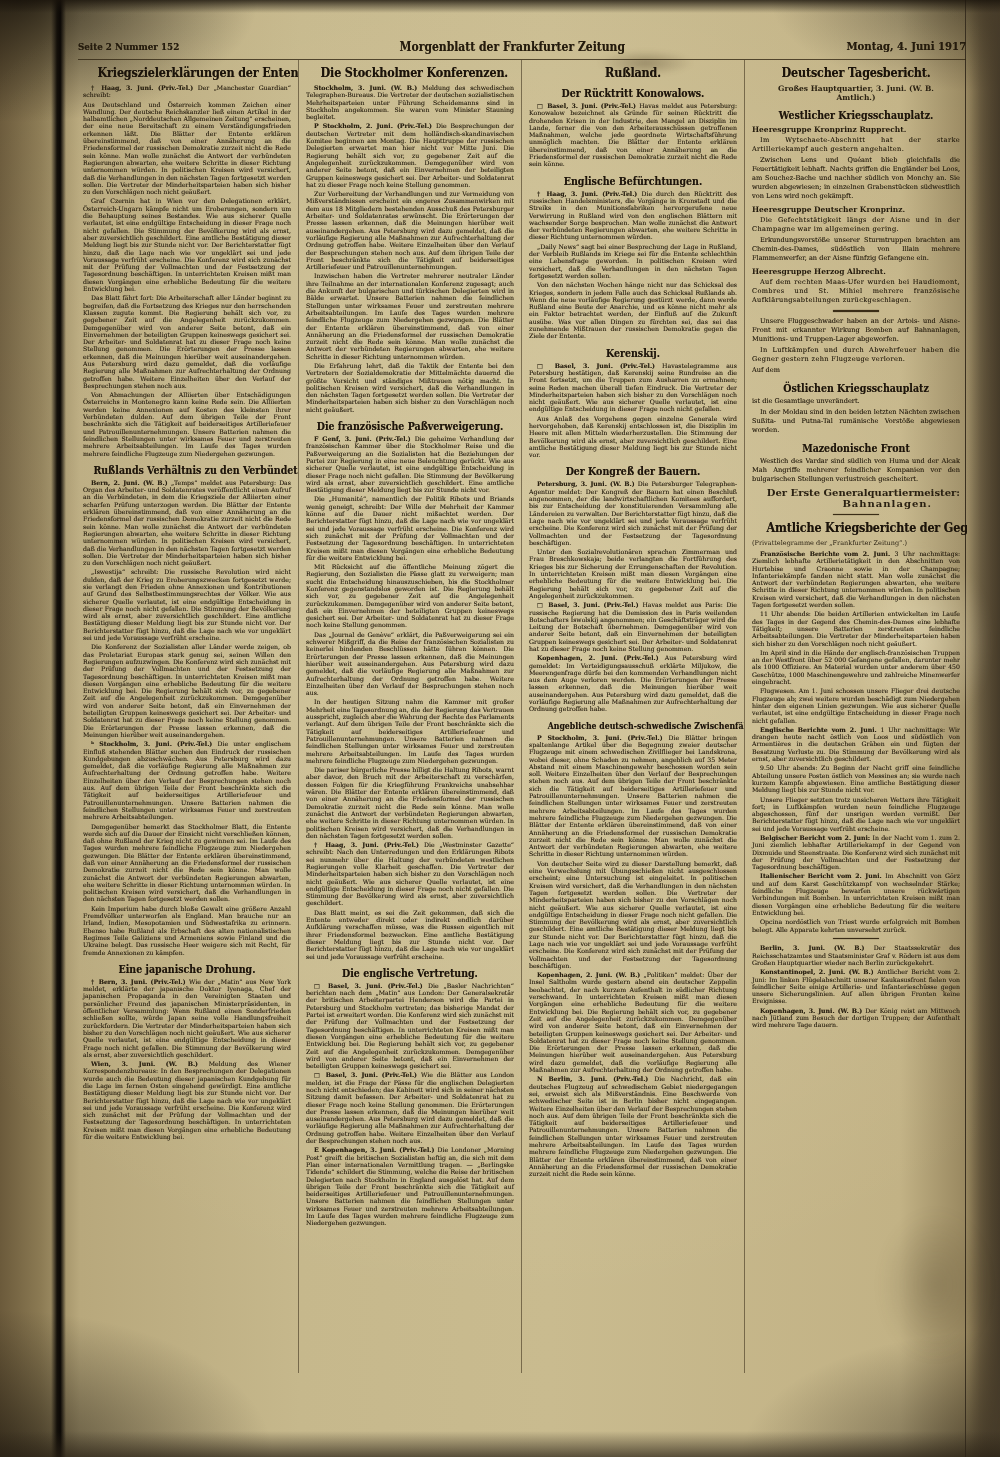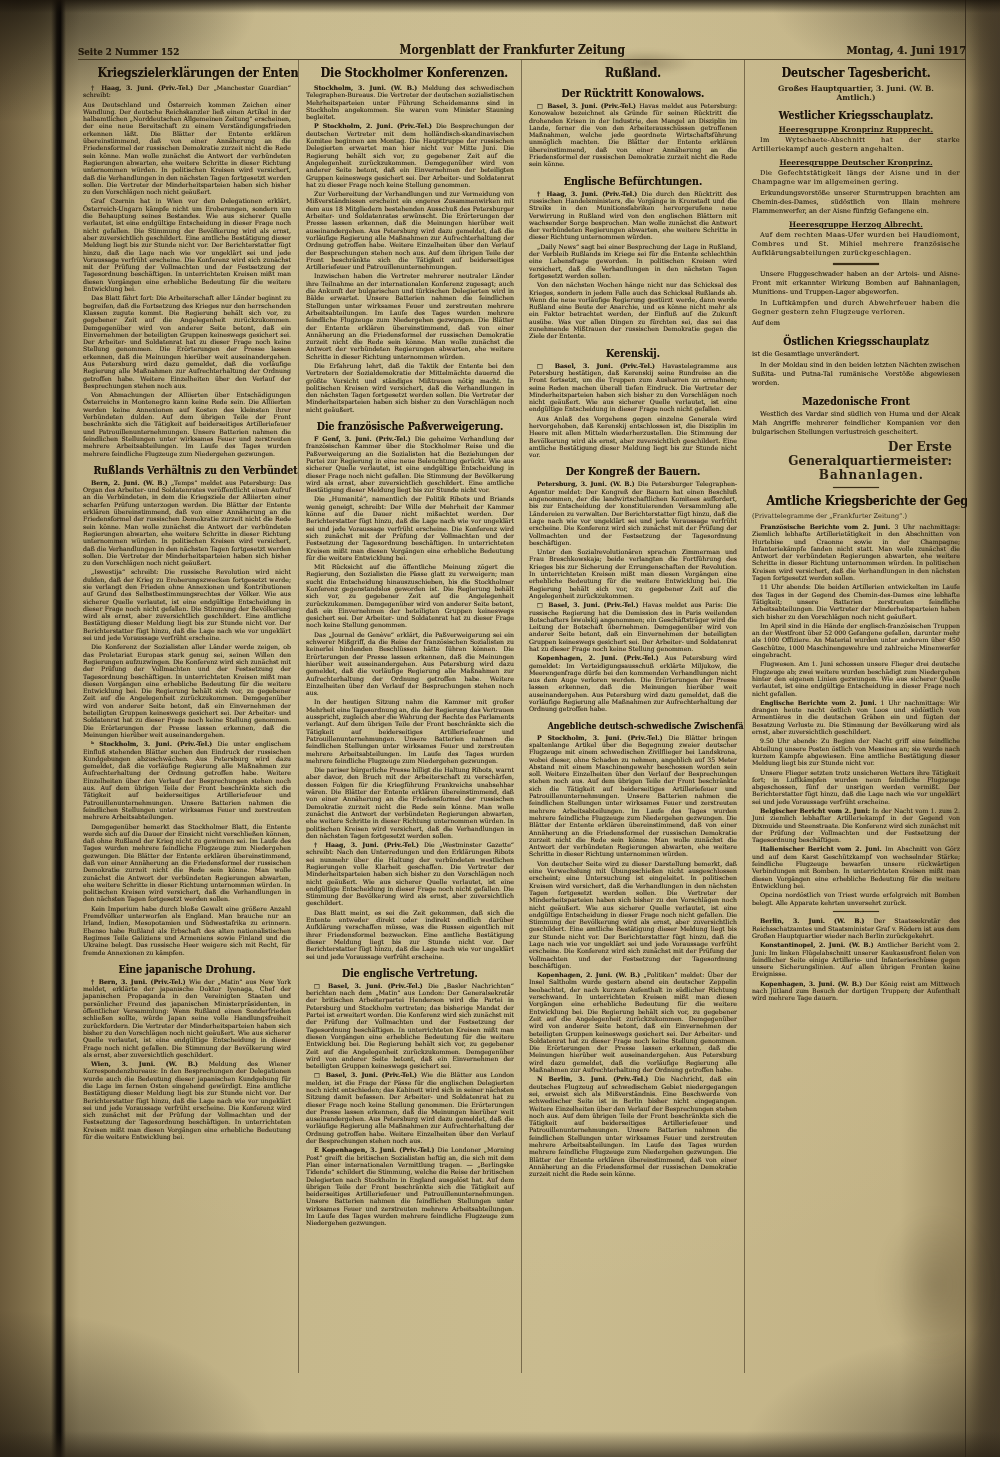--- a/index.html
+++ b/index.html
@@ -30,52 +30,52 @@
     background:linear-gradient(0deg,rgba(42,34,22,.7),rgba(42,34,22,0));}
   .stain-light{position:absolute;left:845px;top:548px;width:145px;height:185px;border-radius:50%;
     background:radial-gradient(closest-side,rgba(238,228,194,.55),rgba(238,228,194,0));filter:blur(6px);}
   .stain-dark{position:absolute;left:598px;top:50px;width:95px;height:26px;border-radius:50%;
     background:radial-gradient(closest-side,rgba(58,44,22,.32),rgba(58,44,22,0));filter:blur(2px);}
   .stain-dark2{position:absolute;left:880px;top:1210px;width:110px;height:150px;border-radius:50%;
     background:radial-gradient(closest-side,rgba(60,48,26,.25),rgba(60,48,26,0));filter:blur(6px);}
 
   header{
     position:absolute;left:78px;right:34px;top:36px;height:21px;
-    display:flex;justify-content:space-between;align-items:flex-end;
+    display:flex;justify-content:space-between;align-items:center;
     border-bottom:1px solid rgba(48,36,17,.78);padding-bottom:2px;
     color:#241b0d;
   }
   header .hl{font-weight:bold;text-shadow:0 0 .5px rgba(36,27,13,.6);}
   .page-info{font-size:9.5px;transform:scaleX(.92);transform-origin:left;}
   .masthead{font-size:12px;transform:scaleX(.9);}
   .issue-date{font-size:11px;transform:scaleX(.92);transform-origin:right;}
 
   main{
     position:absolute;left:76px;right:33px;top:60px;bottom:84px;
     display:flex;overflow:hidden;color:#2a2112;
   }
   .col{flex:1 1 0;padding:0 7px;overflow:hidden;}
   .col + .col{border-left:1px solid rgba(52,40,20,.55);}
 
   .h1{font-size:13px;font-weight:bold;text-align:center;margin:5px 0 4px;color:#1b130a;
       transform:scaleX(.86);letter-spacing:-.2px;text-shadow:0 0 .6px rgba(27,19,10,.55);white-space:nowrap;}
   .h2{font-size:10.5px;font-weight:bold;text-align:center;margin:7px 0 3px;color:#1e150b;
       transform:scaleX(.9);text-shadow:0 0 .5px rgba(30,21,11,.5);white-space:nowrap;}
   .h2.long{font-size:9.5px;transform:scaleX(.82);}
-  .h3{font-size:7.5px;font-weight:bold;text-align:center;margin:4px 0 2px;color:#241b0d;text-decoration:underline;}
+  .h3{font-size:7.5px;font-weight:bold;margin:4px 0 2px;color:#241b0d;}
   .date{font-size:7.5px;font-weight:bold;text-align:center;margin:1px 12px 2px;}
   .note{font-size:6.5px;text-align:left;margin:0 0 3px;}
   .para{font-size:6.2px;line-height:7.3px;text-align:justify;margin:0 0 2px;text-indent:8px;
         filter:blur(.2px);text-shadow:0 0 .4px rgba(42,33,18,.5);}
   .para.ni{text-indent:0;}
   .para.mil{font-size:6.6px;line-height:9px;}
   .para.em{letter-spacing:.35px;}
   .lead{font-weight:bold;}
   .rule{width:46px;height:1.5px;background:#3a2d16;margin:5px auto;box-shadow:0 0 1px #3a2d16;}
-  .sig{font-size:12px;font-weight:bold;text-align:right;margin:3px 8px 2px 0;}
+  .sig{font-size:10px;font-weight:bold;text-align:right;margin:3px 0 2px 0;}
   .sig span{display:block;padding-right:28px;letter-spacing:1px;}
 </style>
 </head>
 <body>
 
 <div class="paper">
   <div class="binding"></div>
   <div class="edge-right"></div>
   <div class="edge-top"></div>
   <div class="edge-bottom"></div>
@@ -150,20 +150,21 @@
         <p class="para">Von deutscher Seite wird zu dieser Darstellung bemerkt, daß eine Verwechslung mit Übungsschießen nicht ausgeschlossen erscheint; eine Untersuchung ist eingeleitet. In politischen Kreisen wird versichert, daß die Verhandlungen in den nächsten Tagen fortgesetzt werden sollen. Die Vertreter der Minderheitsparteien haben sich bisher zu den Vorschlägen noch nicht geäußert. Wie aus sicherer Quelle verlautet, ist eine endgültige Entscheidung in dieser Frage noch nicht gefallen. Die Stimmung der Bevölkerung wird als ernst, aber zuversichtlich geschildert. Eine amtliche Bestätigung dieser Meldung liegt bis zur Stunde nicht vor. Der Berichterstatter fügt hinzu, daß die Lage nach wie vor ungeklärt sei und jede Voraussage verfrüht erscheine. Die Konferenz wird sich zunächst mit der Prüfung der Vollmachten und der Festsetzung der Tagesordnung beschäftigen.</p>
         <p class="para"><b class="lead">Kopenhagen, 2. Juni. (W. B.) </b>„Politiken“ meldet: Über der Insel Saltholm wurde gestern abend ein deutscher Zeppelin beobachtet, der nach kurzem Aufenthalt in südlicher Richtung verschwand. In unterrichteten Kreisen mißt man diesen Vorgängen eine erhebliche Bedeutung für die weitere Entwicklung bei. Die Regierung behält sich vor, zu gegebener Zeit auf die Angelegenheit zurückzukommen. Demgegenüber wird von anderer Seite betont, daß ein Einvernehmen der beteiligten Gruppen keineswegs gesichert sei. Der Arbeiter- und Soldatenrat hat zu dieser Frage noch keine Stellung genommen. Die Erörterungen der Presse lassen erkennen, daß die Meinungen hierüber weit auseinandergehen. Aus Petersburg wird dazu gemeldet, daß die vorläufige Regierung alle Maßnahmen zur Aufrechterhaltung der Ordnung getroffen habe.</p>
         <p class="para"><b class="lead">N Berlin, 3. Juni. (Priv.-Tel.) </b>Die Nachricht, daß ein deutsches Flugzeug auf schwedischem Gebiet niedergegangen sei, erweist sich als Mißverständnis. Eine Beschwerde von schwedischer Seite ist in Berlin bisher nicht eingegangen. Weitere Einzelheiten über den Verlauf der Besprechungen stehen noch aus. Auf dem übrigen Teile der Front beschränkte sich die Tätigkeit auf beiderseitiges Artilleriefeuer und Patrouillenunternehmungen. Unsere Batterien nahmen die feindlichen Stellungen unter wirksames Feuer und zerstreuten mehrere Arbeitsabteilungen. Im Laufe des Tages wurden mehrere feindliche Flugzeuge zum Niedergehen gezwungen. Die Blätter der Entente erklären übereinstimmend, daß von einer Annäherung an die Friedensformel der russischen Demokratie zurzeit nicht die Rede sein könne.</p>
       </section>
     <section class="col">
         <div class="h1">Deutscher Tagesbericht.</div>
         <div class="date">Großes Hauptquartier, 3. Juni. (W. B. Amtlich.)</div>
         <div class="h2">Westlicher Kriegsschauplatz.</div>
         <div class="h3">Heeresgruppe Kronprinz Rupprecht.</div>
         <p class="para mil em">Im Wytschaete-Abschnitt hat der starke Artilleriekampf auch gestern angehalten.</p>
+        <p class="para mil">Zwischen Lens und Quéant blieb gleichfalls die Feuertätigkeit lebhaft. Nachts griffen die Engländer bei Loos, am Souchez-Bache und nachher südlich von Monchy an. Sie wurden abgewiesen; in einzelnen Grabenstücken südwestlich von Lens wird noch gekämpft.</p>
         <div class="h3">Heeresgruppe Deutscher Kronprinz.</div>
         <p class="para mil em">Die Gefechtstätigkeit längs der Aisne und in der Champagne war im allgemeinen gering.</p>
         <p class="para mil">Erkundungsvorstöße unserer Sturmtruppen brachten am Chemin-des-Dames, südöstlich von Illain mehrere Flammenwerfer, an der Aisne fünfzig Gefangene ein.</p>
         <div class="h3">Heeresgruppe Herzog Albrecht.</div>
         <p class="para mil em">Auf dem rechten Maas-Ufer wurden bei Haudiomont, Combres und St. Mihiel mehrere französische Aufklärungsabteilungen zurückgeschlagen.</p>
         <div class="rule"></div>
         <p class="para mil">Unsere Fluggeschwader haben an der Artois- und Aisne-Front mit erkannter Wirkung Bomben auf Bahnanlagen, Munitions- und Truppen-Lager abgeworfen.</p>
         <p class="para mil em">In Luftkämpfen und durch Abwehrfeuer haben die Gegner gestern zehn Flugzeuge verloren.</p>
         <p class="para ni mil">Auf dem</p>
         <div class="h2">Östlichen Kriegsschauplatz</div>

